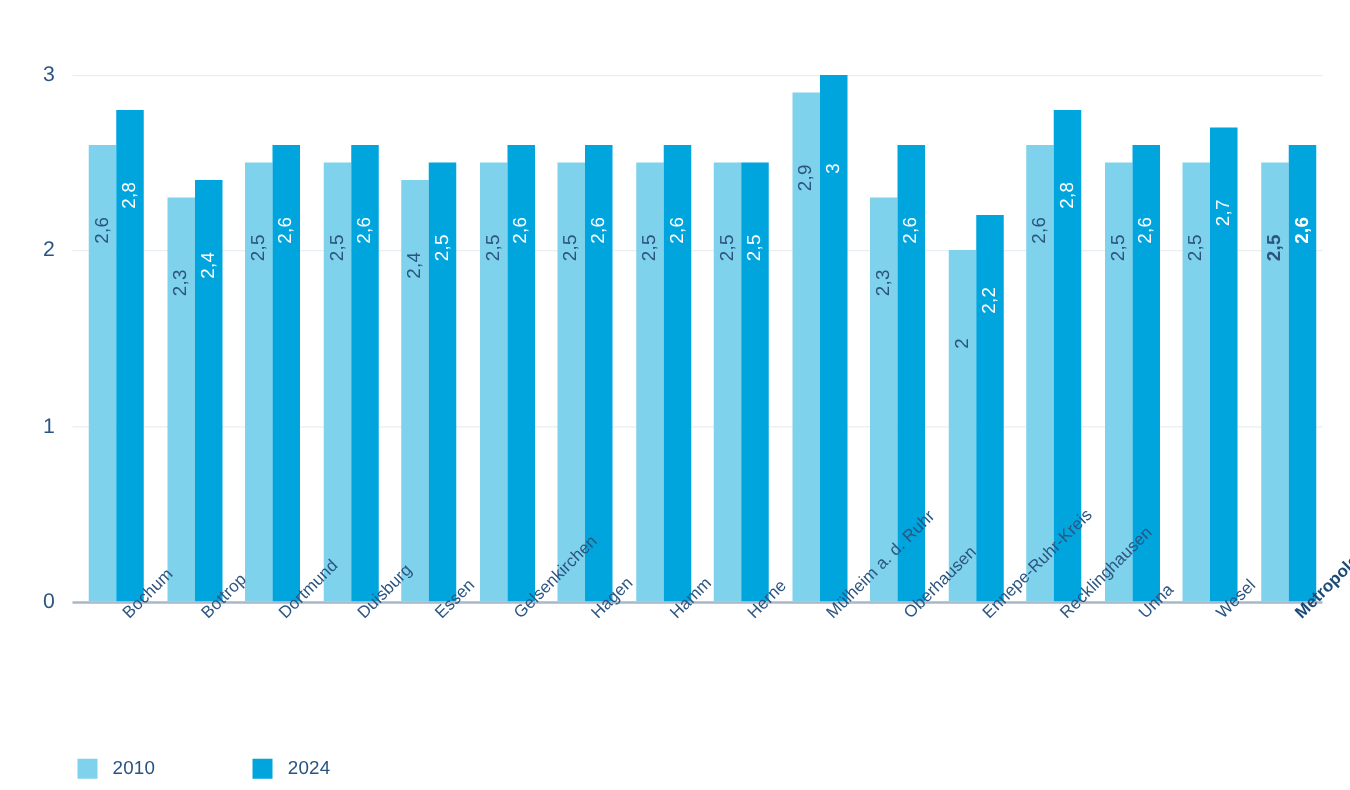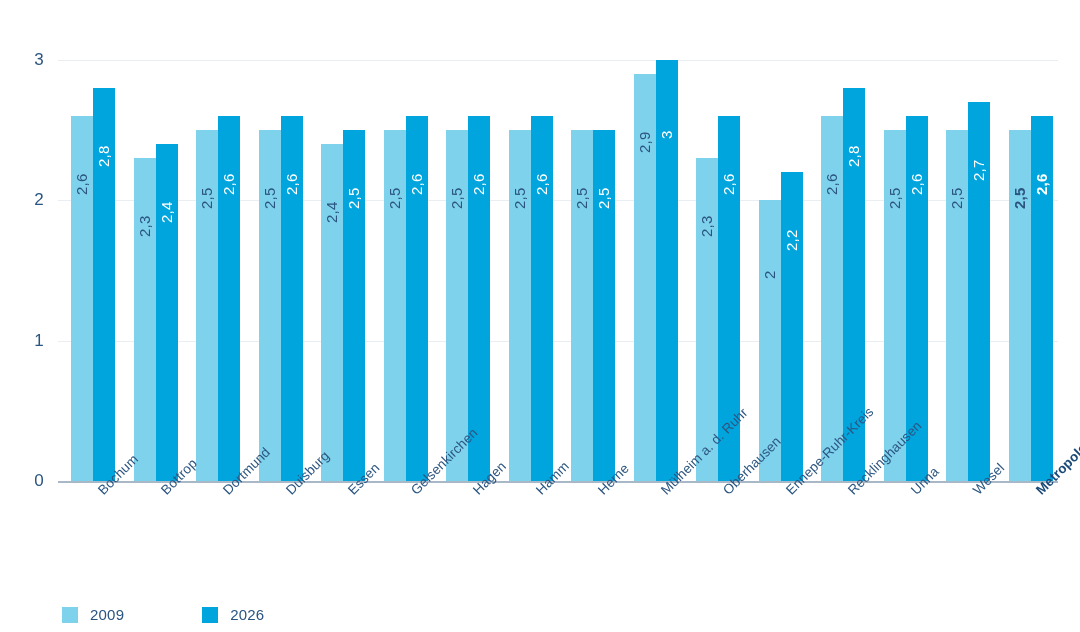--- a/index.html
+++ b/index.html
@@ -311,21 +311,21 @@
       <div class="catlabel" style="left: 724.5px;">Ennepe-Ruhr-Kreis</div>
       <div class="catlabel" style="left: 787px;">Recklinghausen</div>
       <div class="catlabel" style="left: 849.5px;">Unna</div>
       <div class="catlabel" style="left: 912px;">Wesel</div>
       <div class="catlabel emph" style="left: 974.5px;">Metropole Ruhr</div>
     </div>
 
   <div class="legend" id="legend">
       <div class="legend-item">
         <span class="legend-swatch" style="background: rgb(127, 210, 236);"></span>
-        <span class="legend-label">2009</span>
+        <span class="legend-label">2010</span>
       </div>
       <div class="legend-item">
         <span class="legend-swatch" style="background: rgb(0, 165, 222);"></span>
-        <span class="legend-label">2026</span>
+        <span class="legend-label">2024</span>
       </div>
     </div>
 
 </div>
 
 </body></html>

